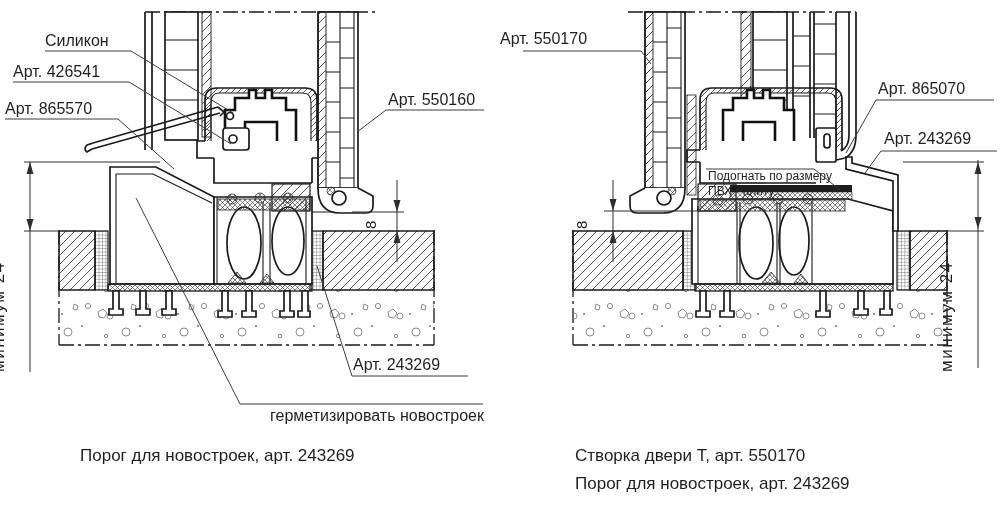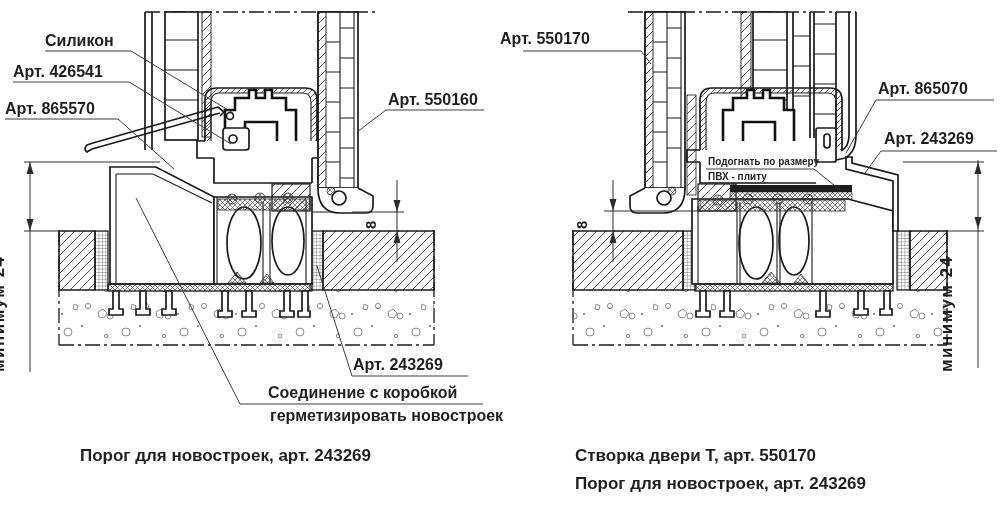--- a/index.html
+++ b/index.html
@@ -1,20 +1,20 @@
 <!DOCTYPE html>
 <html><head>
 <meta charset="utf-8">
 <style>
   html,body{margin:0;padding:0;background:#fff;}
   #stage{position:relative;width:1000px;height:510px;background:#ffffff;overflow:hidden;
-         font-family:"Liberation Sans", sans-serif;color:#1f1f1f;font-weight:bold;}
+         font-family:"Liberation Sans", sans-serif;color:#1f1f1f;}
   svg{position:absolute;left:0;top:0;}
   .lbl{position:absolute;font-size:16px;line-height:19px;white-space:nowrap;color:#1f1f1f;}
-  .small{font-size:10px;line-height:12px;}
+  .small{font-size:12px;line-height:12px;margin-top:14px;}
   .cap{position:absolute;font-size:17px;line-height:28px;white-space:nowrap;color:#1f1f1f;}
   .vlbl{position:absolute;font-size:17px;letter-spacing:1.5px;white-space:nowrap;
         transform-origin:0 100%;transform:rotate(-90deg);color:#1f1f1f;}
   .vsm{position:absolute;font-size:15px;white-space:nowrap;
         transform-origin:0 100%;transform:rotate(-90deg);color:#1f1f1f;}
   
   .p{stroke:#1a1a1a;stroke-width:1.7;fill:#ffffff;}
   .pl{stroke:#1a1a1a;stroke-width:1.7;fill:none;}
   .t{stroke:#1a1a1a;stroke-width:1.1;fill:none;}
   .core{stroke:#111;stroke-width:2.6;fill:#fff;}
@@ -250,21 +250,20 @@
       <path class="ldr" d="M706,183 H766"></path>
     </g>
   </g>
 </svg>
 
 <div class="lbl" style="left:45px;top:31px">Силикон</div>
 <div class="lbl" style="left:13px;top:62px">Арт. 426541</div>
 <div class="lbl" style="left:5px;top:99px">Арт. 865570</div>
 <div class="lbl" style="left:388px;top:90px">Арт. 550160</div>
 <div class="lbl" style="left:353px;top:355px">Арт. 243269</div>
-<div class="lbl" style="left:268px;top:383px">Соединение с коробкой</div>
 <div class="lbl" style="left:270px;top:406px">герметизировать новостроек</div>
 <div class="vlbl" style="left:9px;top:352px">минимум 24</div>
 <div class="vsm" style="left:379px;top:212px">8</div>
 
 <div class="lbl" style="left:500px;top:29px">Арт. 550170</div>
 <div class="lbl" style="left:878px;top:79px">Арт. 865070</div>
 <div class="lbl" style="left:884px;top:129px">Арт. 243269</div>
 <div class="lbl small" style="left:708px;top:156px">Подогнать по размеру</div>
 <div class="lbl small" style="left:708px;top:171px">ПВХ - плиту</div>
 <div class="vlbl" style="left:957px;top:352px">минимум 24</div>

